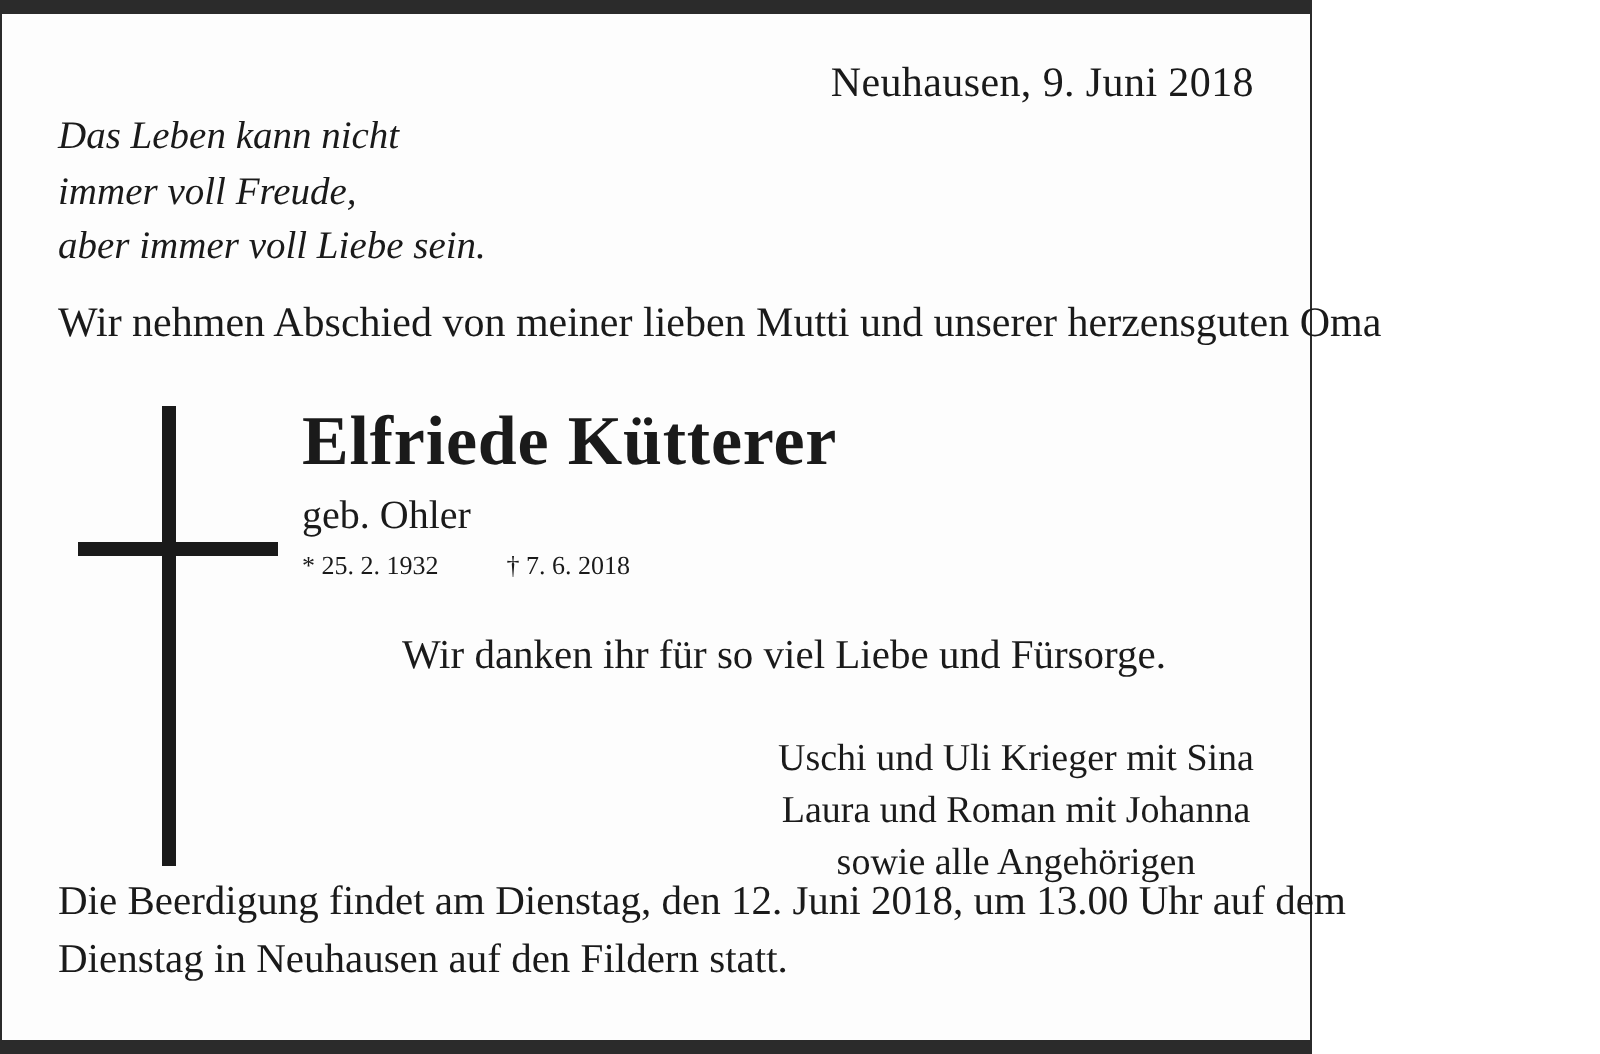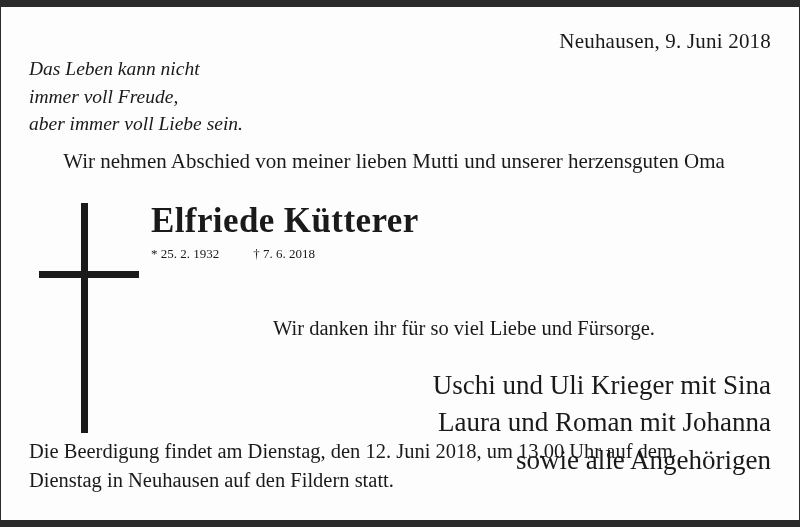--- a/index.html
+++ b/index.html
@@ -10,21 +10,21 @@
     width: 800px;
     height: 527px;
     background: #ffffff;
     font-family: "Liberation Serif", serif;
     color: #1a1a1a;
     overflow: hidden;
   }
   .obituary {
     position: relative;
     box-sizing: border-box;
-    width: 800px;
+    width: 656px;
     height: 527px;
     border-top: 7px solid #2b2b2b;
     border-bottom: 7px solid #2b2b2b;
     border-left: 1px solid #2b2b2b;
     border-right: 1px solid #2b2b2b;
     background: #fdfdfd;
     padding: 0;
   }
   .inner {
     position: relative;
@@ -112,22 +112,22 @@
     left: 150px;
     right: 22px;
     text-align: center;
     font-size: 20.5px;
     white-space: nowrap;
   }
   .family {
     position: absolute;
     top: 360px;
     right: 28px;
-    text-align: right;
-    font-size: 27px;
+    text-align: center;
+    font-size: 19px;
     line-height: 1.38;
   }
   .family div {
     white-space: nowrap;
   }
   .funeral {
     position: absolute;
     left: 28px;
     right: 22px;
     bottom: 26px;
@@ -154,20 +154,21 @@
 
     <div class="farewell">Wir nehmen Abschied von meiner lieben Mutti und unserer herzensguten Oma</div>
 
     <div class="cross">
       <div class="vert"></div>
       <div class="horiz"></div>
     </div>
 
     <div class="name-block">
       <div class="name">Elfriede Kütterer</div>
+      <div class="maiden">geb. Ohler</div>
       <div class="dates">
         <span>* 25. 2. 1932</span><span class="gap"></span><span>† 7. 6. 2018</span>
       </div>
     </div>
 
     <div class="thanks">Wir danken ihr für so viel Liebe und Fürsorge.</div>
 
     <div class="family">
       <div>Uschi und Uli Krieger mit Sina</div>
       <div>Laura und Roman mit Johanna</div>

